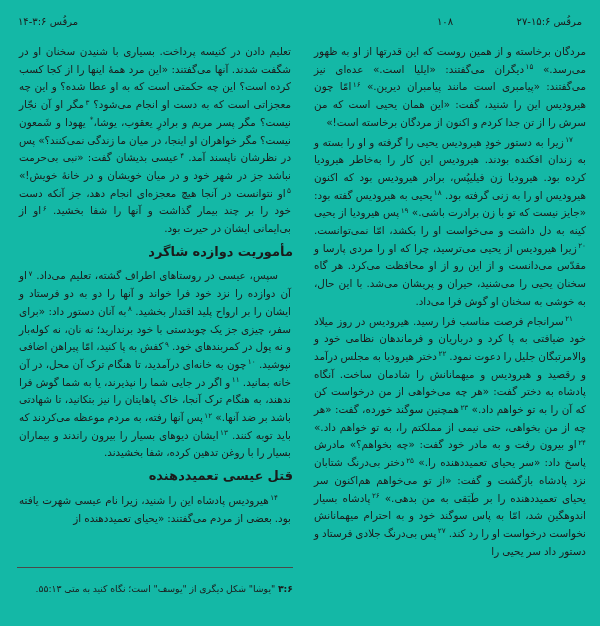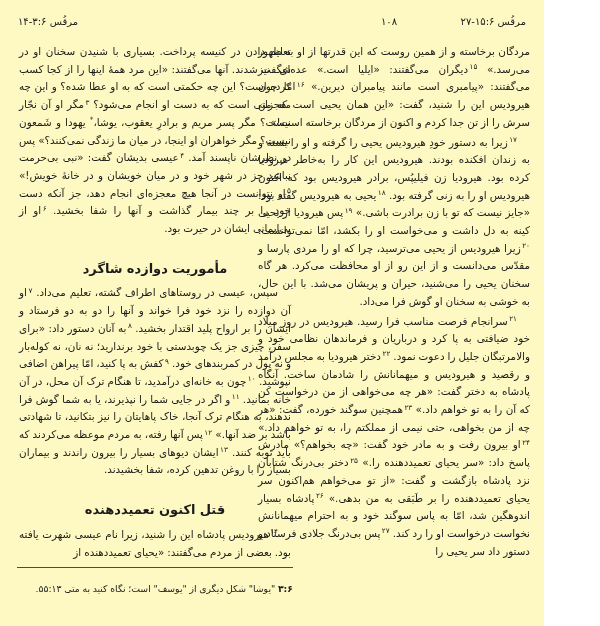--- a/index.html
+++ b/index.html
@@ -1,18 +1,18 @@
 <!DOCTYPE html>
 <html lang="fa"><head>
 <meta charset="utf-8">
 <title>Bible page spread</title>
 <style>
   html,body { margin:0; padding:0; background:#ffffff; }
   .page {
-    position:relative; width:544px; height:626px; background:#fef9c3;
+    position:relative; width:600px; height:626px; background:#14b8a6;
     font-family:"DejaVu Sans", sans-serif; color:#1b1b1b;
     direction:rtl; overflow:hidden;
   }
   
   .running-head { position:absolute; top:16px; left:0; right:0; height:15px; font-size:10px; }
   .rh-ref-left  { position:absolute; left:18px;  top:0; white-space:nowrap; }
   .rh-page-left { position:absolute; left:0;  top:0; width:310px; text-align:center; }
   .rh-page-right{ position:absolute; right:0; top:0; width:310px; text-align:center; }
   .rh-ref-right { position:absolute; right:18px; top:0; white-space:nowrap; }
   
@@ -23,21 +23,21 @@
   }
   .column.left  { left:17px; }
   .column.right { right:12px; }
   .para { margin:2px; }
   .para.indent { text-indent:13px; }
   .verse-num {
     font-size:7.3px; line-height:0; vertical-align:3.5px; margin-left:1.5px;
   }
   .fn-marker { font-size:7.3px; line-height:0; vertical-align:4px; }
   .section-heading {
-    text-align:center; font-size:13px; font-weight:bold; margin:22px 0 7px 0;
+    font-size:13px; font-weight:bold; margin:5px 0 7px 0;
   }
   
   .footnote-block { position:absolute; left:0; right:0; bottom:16px; }
   .footnote-rule  { border:none; border-top:1px solid #4a4a4a; margin:0 0 14px 0; }
   .footnote-text  { font-size:9.3px; line-height:13px; text-align:right; margin:0; }
   .footnote-ref   { font-weight:bold; }
 </style>
 </head>
 <body>
 
@@ -47,21 +47,21 @@
     <span class="rh-ref-left">مرقُس ۶‏:‏۳‏-‏۱۴</span>
     <span class="rh-page-right">۱۰۸</span>
     <span class="rh-ref-right">مرقُس ۶‏:‏۱۵‏-‏۲۷</span>
   </div>
 
   <div class="column left" id="col-left">
 
     <p class="para">تعلیم دادن در کنیسه پرداخت. بسیاری با شنیدن سخنان او در شگفت شدند. آنها می‌گفتند: «این مرد همهٔ اینها را از کجا کسب کرده است؟ این چه حکمتی است که به او عطا شده؟ و این چه معجزاتی است که به دست او انجام می‌شود؟ <sup class="verse-num">۳</sup>مگر او آن نجّار نیست؟ مگر پسر مریم و برادرِ یعقوب، یوشا،<sup class="fn-marker">*</sup> یهودا و شَمعون نیست؟ مگر خواهران او اینجا، در میان ما زندگی نمی‌کنند؟» پس در نظرشان ناپسند آمد. <sup class="verse-num">۴</sup>عیسی بدیشان گفت: «نبی بی‌حرمت نباشد جز در شهر خود و در میان خویشان و در خانهٔ خویش!» <sup class="verse-num">۵</sup>او نتوانست در آنجا هیچ معجزه‌ای انجام دهد، جز آنکه دست خود را بر چند بیمار گذاشت و آنها را شفا بخشید. <sup class="verse-num">۶</sup>او از بی‌ایمانی ایشان در حیرت بود.</p>
       <h3 class="section-heading">مأموریت دوازده شاگرد</h3>
       <p class="para indent">سپس، عیسی در روستاهای اطراف گشته، تعلیم می‌داد. <sup class="verse-num">۷</sup>او آن دوازده را نزد خود فرا خواند و آنها را دو به دو فرستاد و ایشان را بر ارواح پلید اقتدار بخشید. <sup class="verse-num">۸</sup>به آنان دستور داد: «برای سفر، چیزی جز یک چوبدستی با خود برندارید؛ نه نان، نه کوله‌بار و نه پول در کمربندهای خود. <sup class="verse-num">۹</sup>کفش به پا کنید، امّا پیراهن اضافی نپوشید. <sup class="verse-num">۱۰</sup>چون به خانه‌ای درآمدید، تا هنگام ترک آن محل، در آن خانه بمانید. <sup class="verse-num">۱۱</sup>و اگر در جایی شما را نپذیرند، یا به شما گوش فرا ندهند، به هنگام ترک آنجا، خاک پاهایتان را نیز بتکانید، تا شهادتی باشد بر ضد آنها.» <sup class="verse-num">۱۲</sup>پس آنها رفته، به مردم موعظه می‌کردند که باید توبه کنند. <sup class="verse-num">۱۳</sup>ایشان دیوهای بسیار را بیرون راندند و بیماران بسیار را با روغن تدهین کرده، شفا بخشیدند.</p>
-      <h3 class="section-heading">قتل اکنون تعمیددهنده</h3>
+      <h3 class="section-heading">قتل عیسی تعمیددهنده</h3>
       <p class="para indent"><sup class="verse-num">۱۴</sup>هیرودیس پادشاه این را شنید، زیرا نام عیسی شهرت یافته بود. بعضی از مردم می‌گفتند: «یحیای تعمیددهنده از</p>
       <div class="footnote-block">
       <hr class="footnote-rule">
       <p class="footnote-text"><span class="footnote-ref">۶‏:‏۳</span> <span>"یوشا" شکل دیگری از "یوسف" است؛ نگاه کنید به متی ۱۳‏:‏۵۵.</span></p>
     </div>
   </div>
 
   <div class="column right" id="col-right">
 
   <p class="para">مردگان برخاسته و از همین روست که این قدرتها از او به ظهور می‌رسد.» <sup class="verse-num">۱۵</sup>دیگران می‌گفتند: «ایلیا است.» عده‌ای نیز می‌گفتند: «پیامبری است مانند پیامبران دیرین.» <sup class="verse-num">۱۶</sup>امّا چون هیرودیس این را شنید، گفت: «این همان یحیی است که من سرش را از تن جدا کردم و اکنون از مردگان برخاسته است!»</p>

